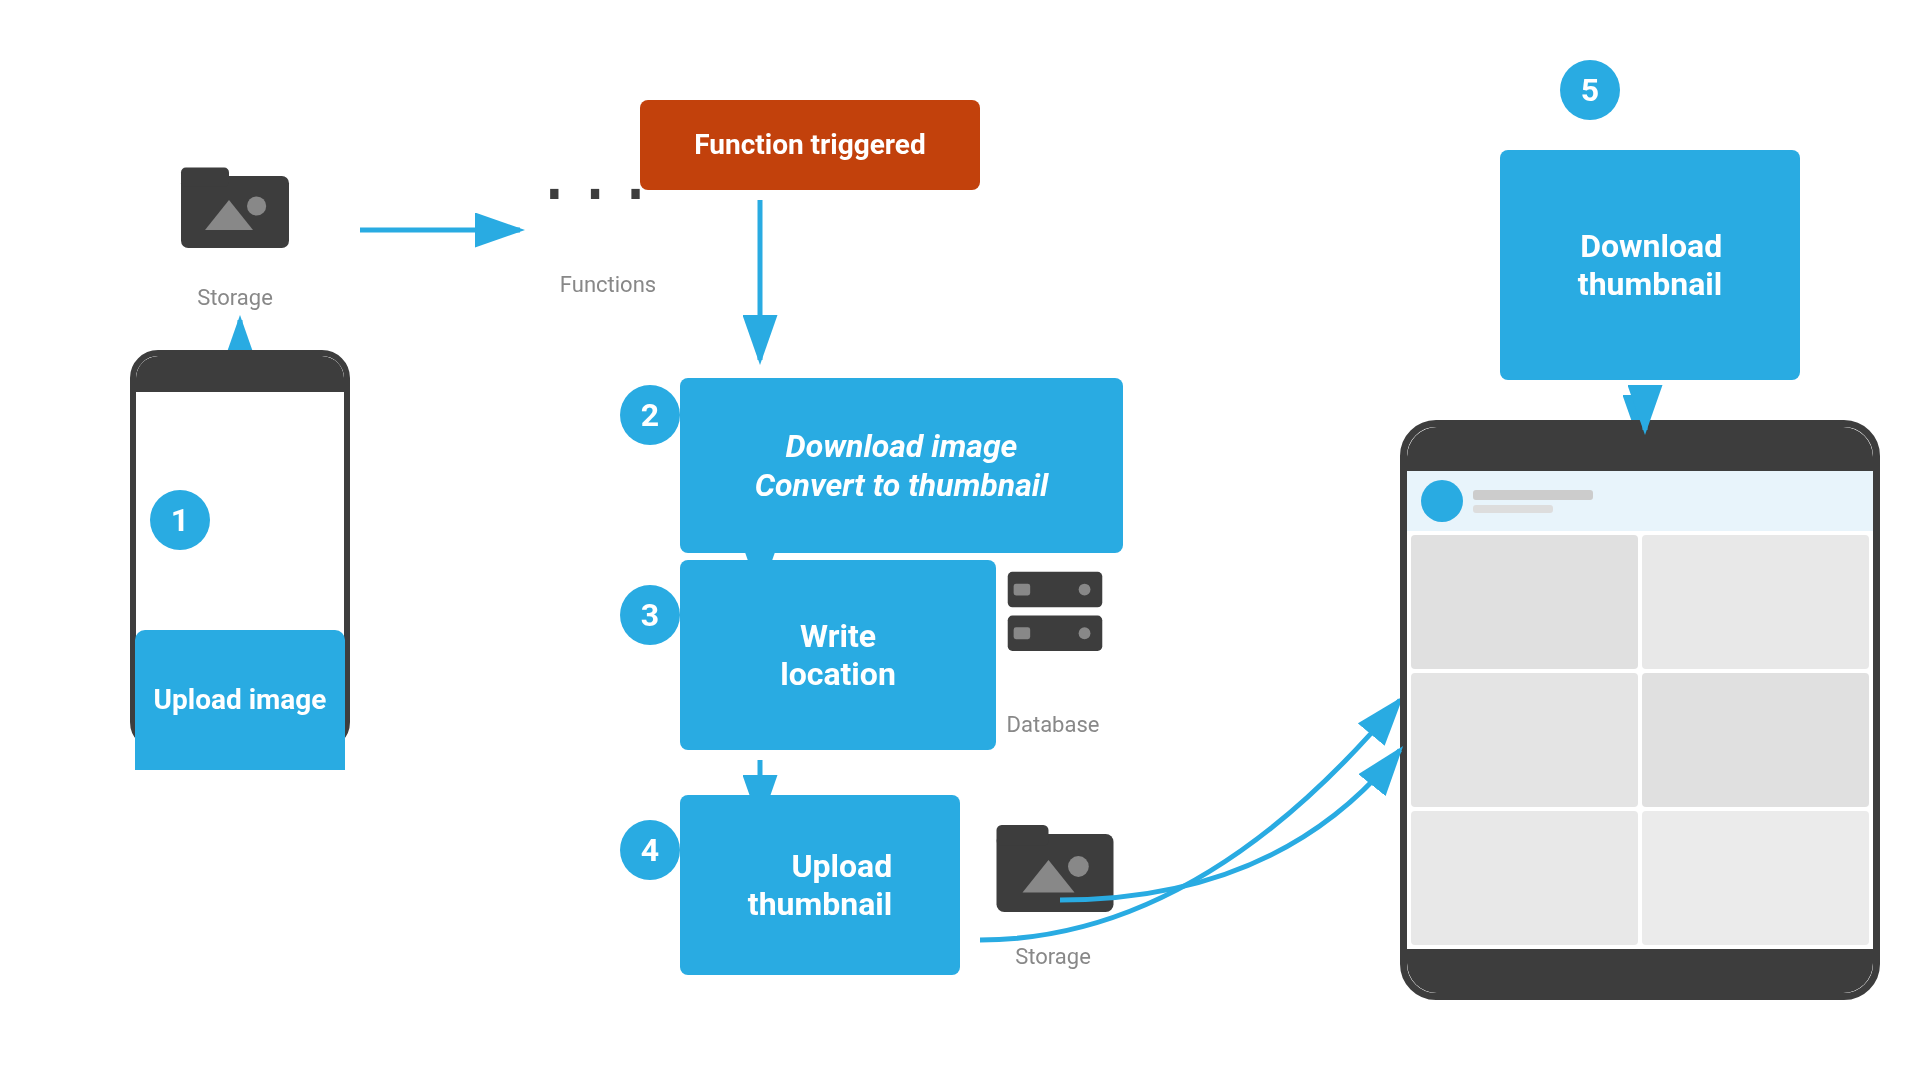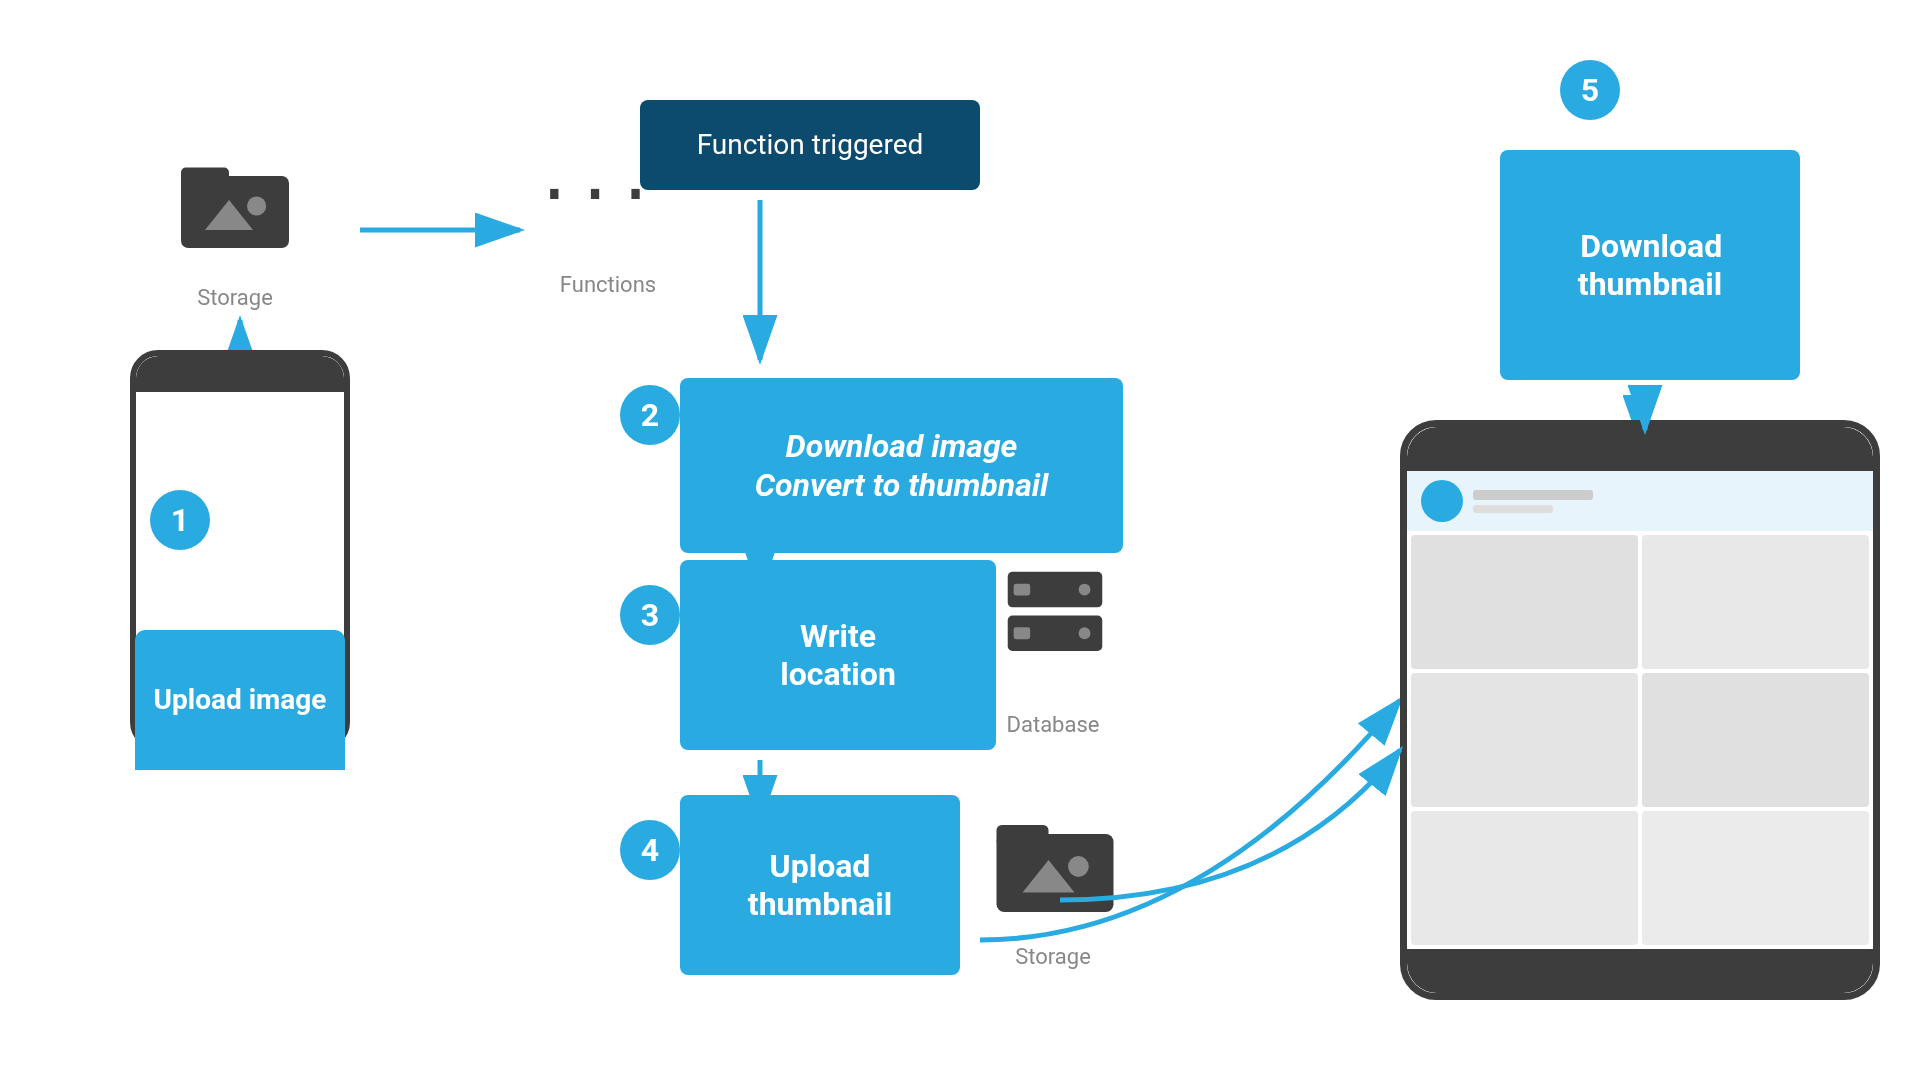--- a/index.html
+++ b/index.html
@@ -44,25 +44,25 @@
       display: flex;
       align-items: center;
       justify-content: center;
       text-align: center;
       line-height: 1.2;
       position: absolute;
     }
 
     
     .dark-box {
-      background: #0c4a6e;
+      background: #c2410c;
       color: #fff;
       border-radius: 8px;
       font-size: 28px;
-      font-weight: normal;
+      font-weight: bold;
       display: flex;
       align-items: center;
       justify-content: center;
       text-align: center;
       line-height: 1.2;
       position: absolute;
     }
 
     
     .icon-label {
@@ -166,21 +166,21 @@
       <rect x="15" y="57" width="14" height="10" rx="2" fill="#888"></rect>
       <circle cx="75" cy="25" r="5" fill="#888"></circle>
       <circle cx="75" cy="62" r="5" fill="#888"></circle>
     </svg>
   </div>
   <div class="icon-label" style="left:998px; top:692px; width:110px;">Database</div>
 
   <div class="step-badge" style="left:620px; top:820px;">4</div>
 
   <div class="action-box" style="left:680px; top:795px; width:280px; height:180px; font-size:32px;">
-    <span style="white-space: pre-line; text-align:center;">Upload
+    <span style="white-space: pre-line; text-align:right;">Upload
 thumbnail</span>
   </div>
 
   <div style="position:absolute; left:990px; top:800px;">
     <svg width="130" height="120" viewBox="0 0 100 90">
       <rect x="5" y="25" width="90" height="60" rx="6" fill="#3d3d3d"></rect>
       <rect x="5" y="18" width="40" height="16" rx="4" fill="#3d3d3d"></rect>
       <polygon points="25,70 45,45 65,70" fill="#888"></polygon>
       <circle cx="68" cy="50" r="8" fill="#888"></circle>
     </svg>

